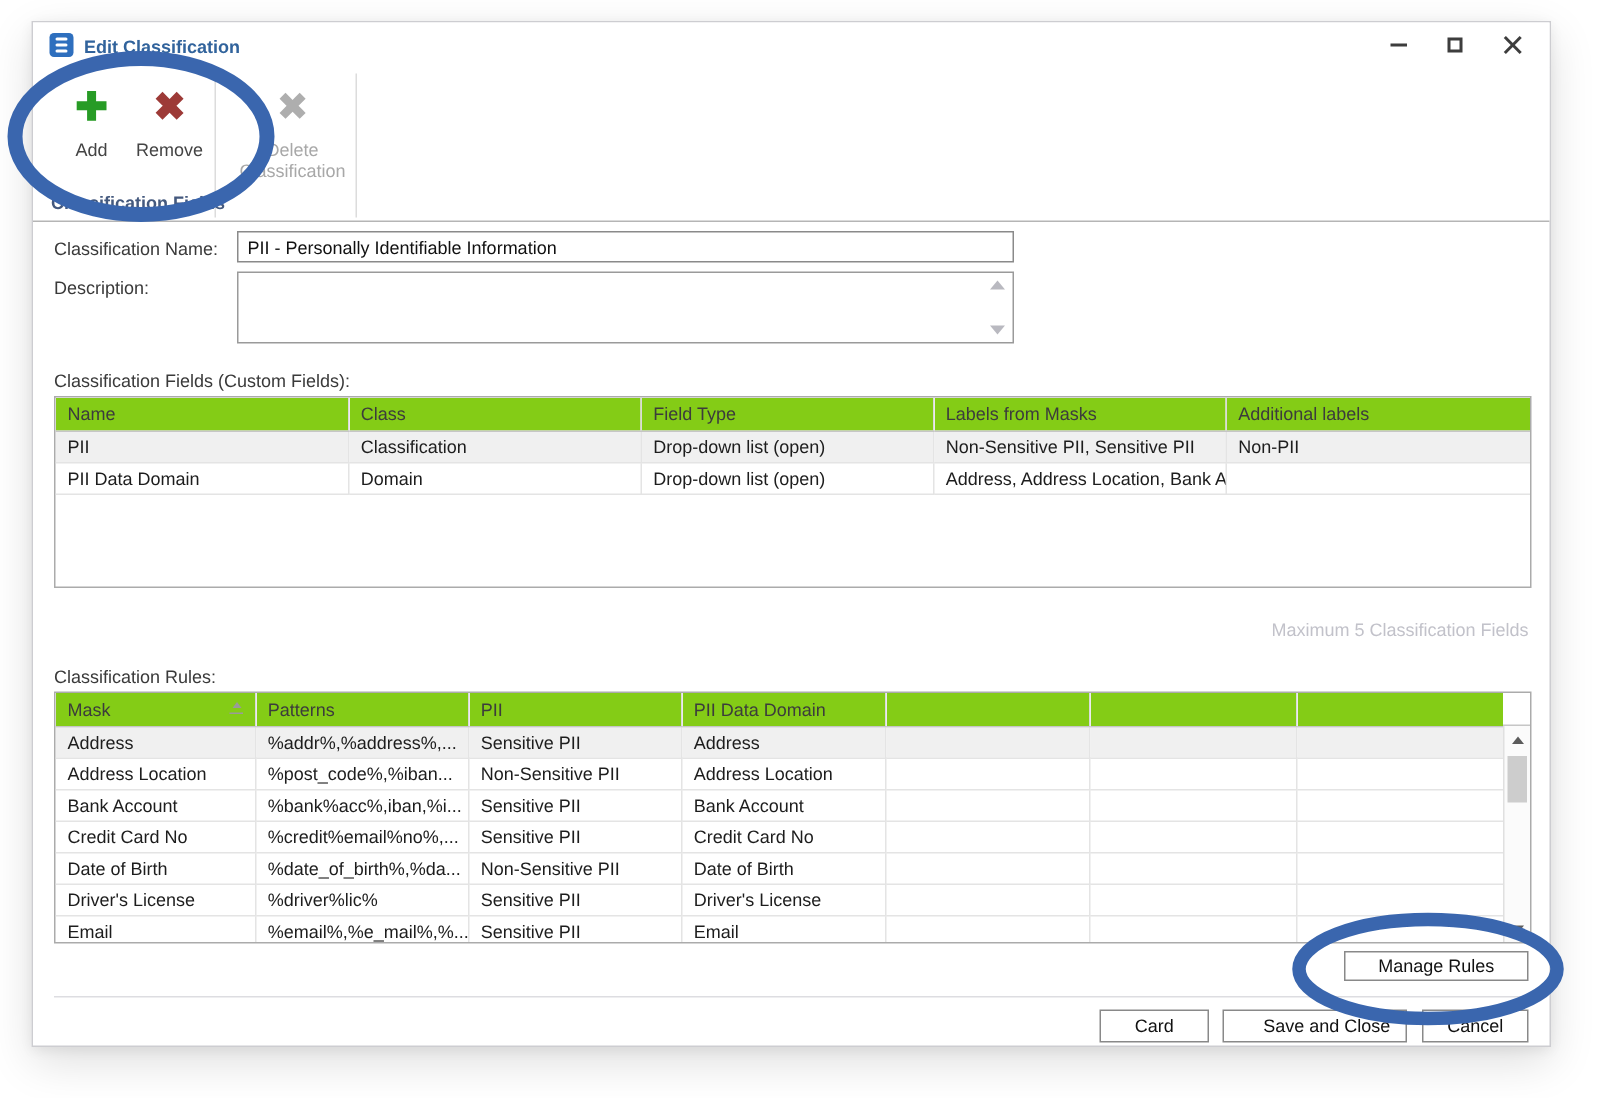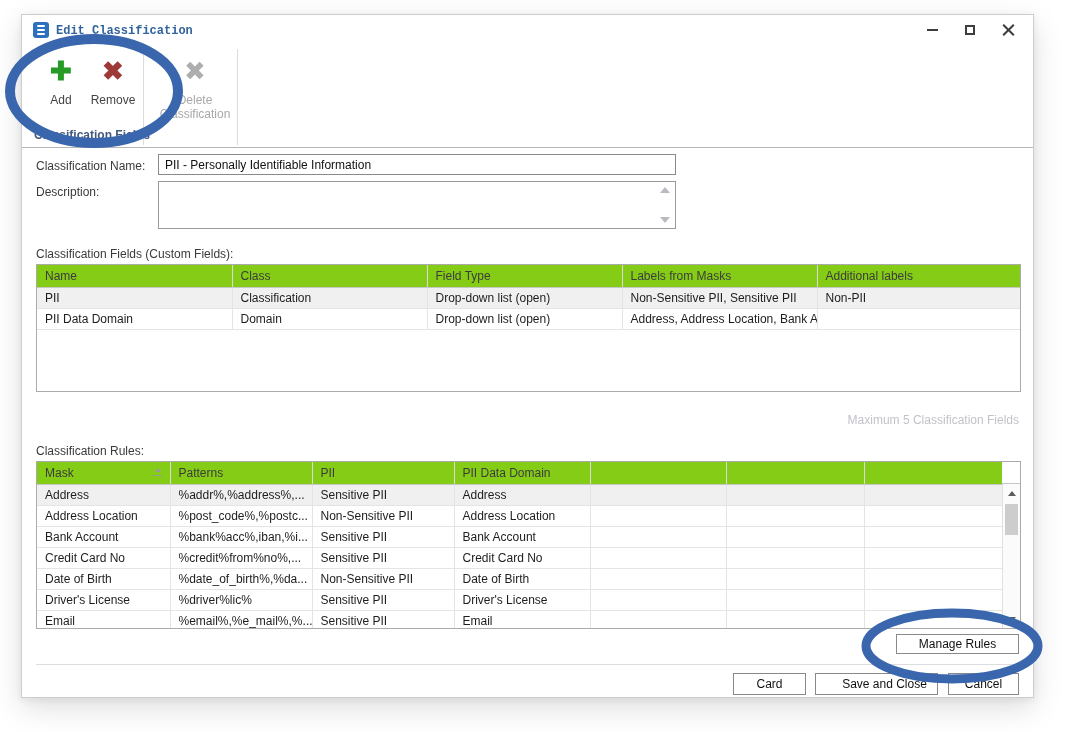--- a/index.html
+++ b/index.html
@@ -10,21 +10,21 @@
     position:relative;
     overflow:hidden;
     color:#222;
   }
   .dialog {
     position:absolute; left:21px; top:14px; width:1013px; height:684px;
     background:#fff; border:1px solid #cdcdd1;
     box-shadow:0 10px 28px rgba(0,0,0,.13), 0 2px 8px rgba(0,0,0,.07);
   }
   
-  .titlebar { position:absolute; left:0; top:0; right:0; height:30px; background:#fff;font-family:Liberation Mono, monospace; }
+  .titlebar { position:absolute; left:0; top:0; right:0; height:30px; background:#fff; }
   .app-icon { position:absolute; left:11px; top:7px; width:16px; height:16px;
     background:#2e6fbe; border-radius:3px; }
   .app-icon i { position:absolute; left:4px; top:3px; width:8px; height:2px;
     background:#fff; border-radius:1px; box-shadow:0 4px 0 #fff, 0 8px 0 #fff; }
   .win-title { position:absolute; left:34px; top:9px; font-size:12px; font-weight:bold; color:#31639c; white-space:nowrap; }
   .winbtns { position:absolute; right:6px; top:2px; display:flex; }
   .winbtn { width:38px; height:26px; display:flex; align-items:center; justify-content:center; cursor:default; }
   .g-min { width:11px; height:2px; background:#3d3d3d; }
   .g-max { width:10px; height:10px; border:2px solid #3d3d3d; }
   .g-close { width:13px; height:13px; position:relative; }
@@ -231,39 +231,39 @@
           <td>Address</td>
           <td>%addr%,%address%,...</td>
           <td>Sensitive PII</td>
           <td>Address</td>
           <td></td>
             <td></td>
             <td></td>
         </tr>
         <tr>
           <td>Address Location</td>
-          <td>%post_code%,%postc...</td>
+          <td>%post_code%,%iban...</td>
           <td>Non-Sensitive PII</td>
           <td>Address Location</td>
           <td></td>
             <td></td>
             <td></td>
         </tr>
         <tr>
           <td>Bank Account</td>
           <td>%bank%acc%,iban,%i...</td>
           <td>Sensitive PII</td>
           <td>Bank Account</td>
           <td></td>
             <td></td>
             <td></td>
         </tr>
         <tr>
           <td>Credit Card No</td>
-          <td>%credit%from%no%,...</td>
+          <td>%credit%email%no%,...</td>
           <td>Sensitive PII</td>
           <td>Credit Card No</td>
           <td></td>
             <td></td>
             <td></td>
         </tr>
         <tr>
           <td>Date of Birth</td>
           <td>%date_of_birth%,%da...</td>
           <td>Non-Sensitive PII</td>

